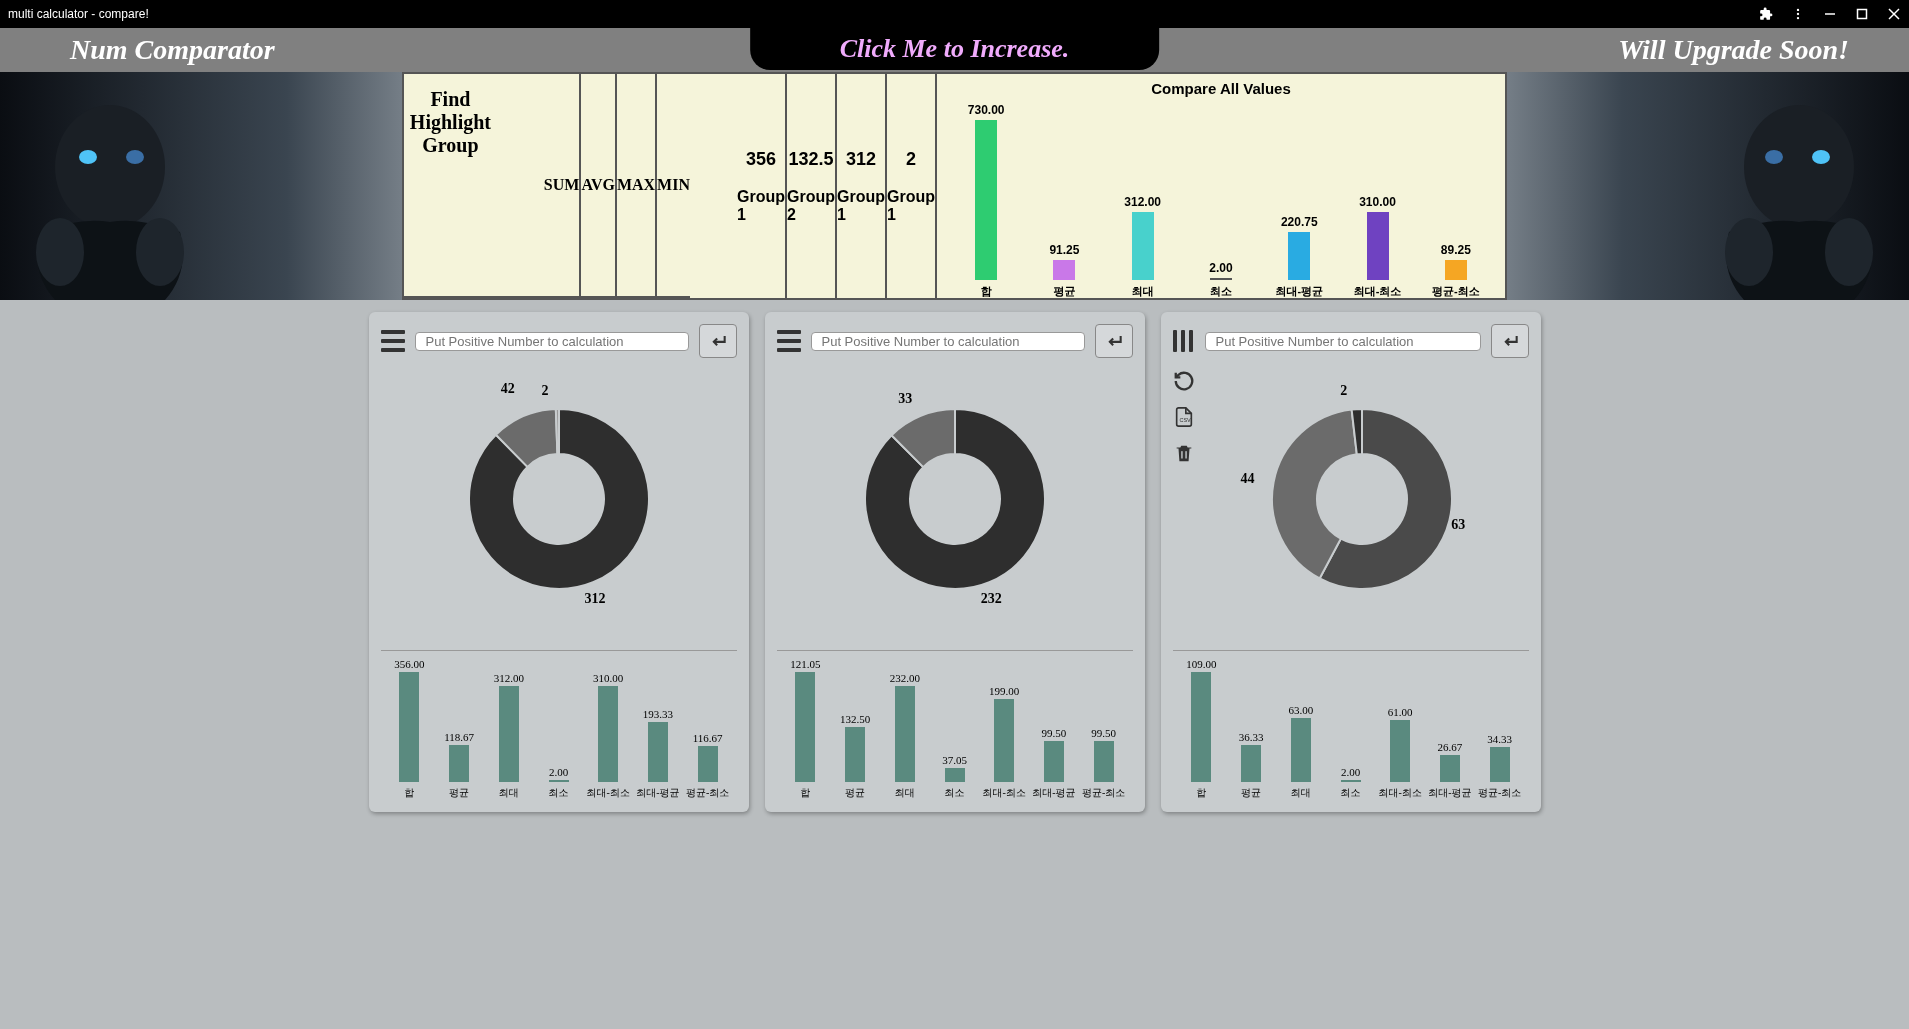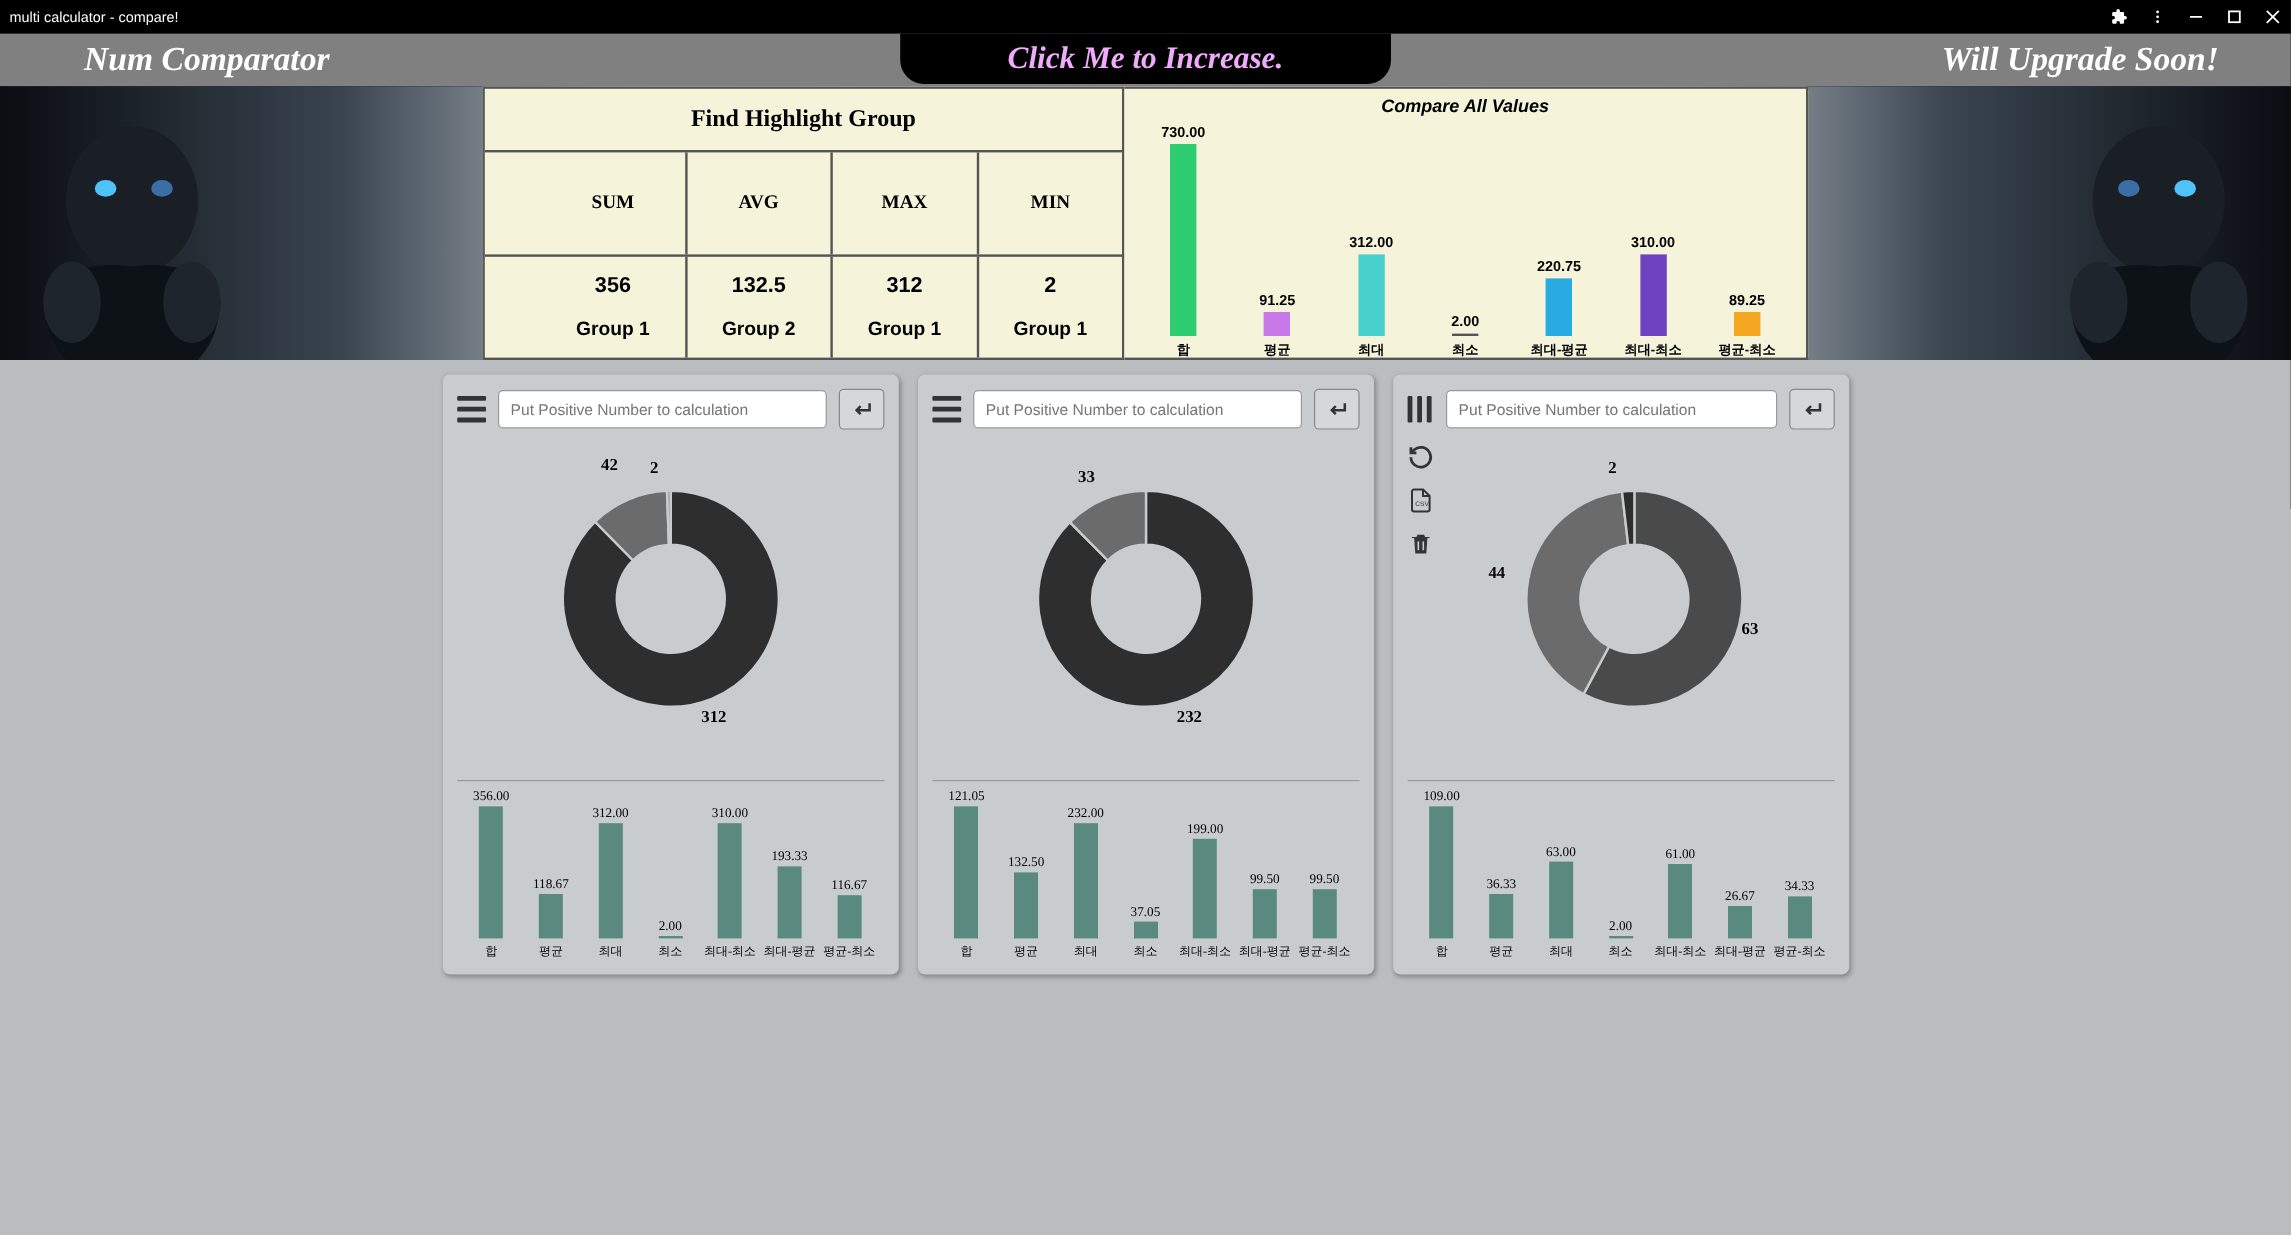--- a/index.html
+++ b/index.html
@@ -13,45 +13,45 @@
 .topbar h1 { font-family: "Comic Sans MS", cursive; font-style: italic; color: #fff; font-size: 28px; font-weight: bold; padding-left: 70px; }
 .click-btn { position: absolute; left: 50%; transform: translateX(-50%); top: 0; background: #000; color: #f0abfc; font-family: "Comic Sans MS", cursive; font-style: italic; font-size: 26px; font-weight: bold; padding: 6px 90px; border-radius: 0 0 20px 20px; cursor: pointer; }
 .topbar h2 { margin-left: auto; margin-right: 60px; color: #fff; font-family: "Comic Sans MS", cursive; font-style: italic; font-size: 28px; font-weight: bold; }
 
 .hero { height: 228px; background: linear-gradient(to right, #0a0d12 0%, #3a4550 15%, #b8bfc5 28%, #e2e6ea 50%, #b8bfc5 72%, #3a4550 85%, #0a0d12 100%); display: flex; align-items: stretch; position: relative; overflow: hidden; }
 .robot-left, .robot-right { width: 220px; height: 228px; position: absolute; top: 0; }
 .robot-left { left: 0; }
 .robot-right { right: 0; transform: scaleX(-1); }
 
 .hero-center { margin: 0 auto; display: flex; gap: 0; height: 100%; width: 1105px; }
-.highlight-table { background: #f5f4da; border: 2px solid #555; width: 535px; height: 100%; display: flex; flex-direction: column; }
+.highlight-table { background: #f5f4da; border: 2px solid #555; width: 535px; height: 100%; display: flex; flex-direction: row; }
 .highlight-title { text-align: center; font-family: "Comic Sans MS", cursive; font-weight: bold; font-size: 20px; padding: 14px 0; border-bottom: 2px solid #555; }
 .highlight-row { display: flex; flex: 1; padding-left: 47px; }
 .highlight-cell { flex: 1; display: flex; flex-direction: column; align-items: center; justify-content: center; border-right: 2px solid #555; font-family: "Comic Sans MS", cursive; font-weight: bold; font-size: 16px; }
 .highlight-cell:last-child { border-right: none; }
 .highlight-row.headers { border-bottom: 2px solid #555; }
 .highlight-cell .val { font-size: 18px; margin-bottom: 18px; }
 .highlight-cell .grp { font-size: 16px; }
 
 .compare-box { background: #f5f4da; border: 2px solid #555; border-left: none; width: 570px; height: 100%; display: flex; flex-direction: column; }
-.compare-title { text-align: center; font-weight: bold; font-size: 15px; padding: 6px 0; font-family: "Segoe UI", sans-serif; font-style: italic; }
+.compare-title { text-align: center; font-weight: bold; font-size: 15px; padding: 6px 0; font-family: "Segoe UI", sans-serif; }
 .compare-chart { flex: 1; display: flex; align-items: flex-end; padding: 0 10px 5px 10px; gap: 0; }
 .compare-bar-wrap { flex: 1; display: flex; flex-direction: column; align-items: center; justify-content: flex-end; height: 100%; }
 .compare-bar-label { font-size: 12px; font-weight: bold; margin-bottom: 3px; font-family: "Segoe UI", sans-serif; }
 .compare-bar { width: 22px; }
 .compare-bar-cat { font-size: 11px; font-weight: bold; margin-top: 4px; font-family: "Segoe UI", sans-serif; }
 
 .main { background: #b9bdbf; height: 729px; display: flex; align-items: flex-start; justify-content: center; gap: 16px; padding-top: 12px; }
 .card { background: #c8ccce; border-radius: 6px; width: 380px; height: 500px; padding: 12px; box-shadow: 1px 2px 4px rgba(0,0,0,0.3); position: relative; display: flex; flex-direction: column; }
 .card-header { display: flex; align-items: center; gap: 10px; }
 .hamburger { width: 24px; height: 22px; display: flex; flex-direction: column; justify-content: space-between; cursor: pointer; }
 .hamburger span { height: 4px; background: #333; border-radius: 1px; }
 .vertical-bars { width: 22px; height: 22px; display: flex; gap: 4px; cursor: pointer; }
 .vertical-bars span { width: 4px; background: #333; border-radius: 1px; }
-.card-input { flex: 1; height: 32px; border: 1px solid #999; border-radius: 4px; background: #fff; padding: 0 10px; font-size: 13px; color: #333; }
+.card-input { flex: 1; height: 19px; border: 1px solid #999; border-radius: 4px; background: #fff; padding: 0 10px; font-size: 13px; color: #333; }
 .enter-btn { width: 38px; height: 34px; background: #d5d8da; border: 1px solid #888; border-radius: 4px; display: flex; align-items: center; justify-content: center; cursor: pointer; }
 .enter-btn svg { stroke: #333; }
 .side-icons { display:flex; flex-direction:column; gap:14px; align-items:center; padding-top:12px; }
 .side-icon { width:22px; height:22px; display:flex; align-items:center; justify-content:center; cursor:pointer; }
 
 .card-body { flex: 1; display: flex; }
 .donut-col { flex: 1; display: flex; flex-direction: column; align-items: center; justify-content: center; }
 .donut-wrap { position: relative; width: 240px; height: 240px; }
 .donut-wrap svg { width: 100%; height: 100%; }
 .donut-label { position: absolute; font-size: 14px; font-weight: bold; font-family: "Segoe UI"; }

